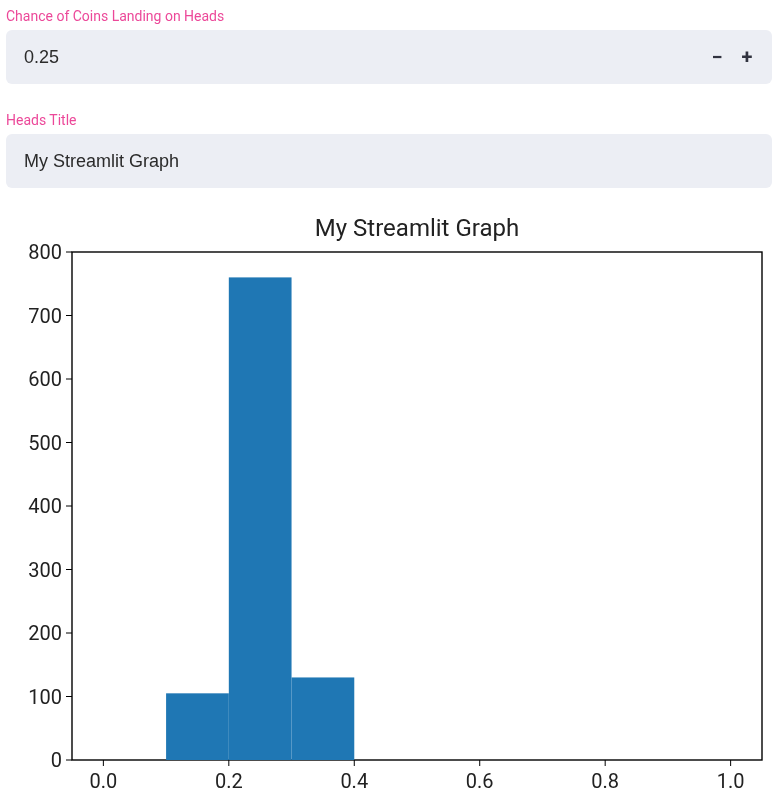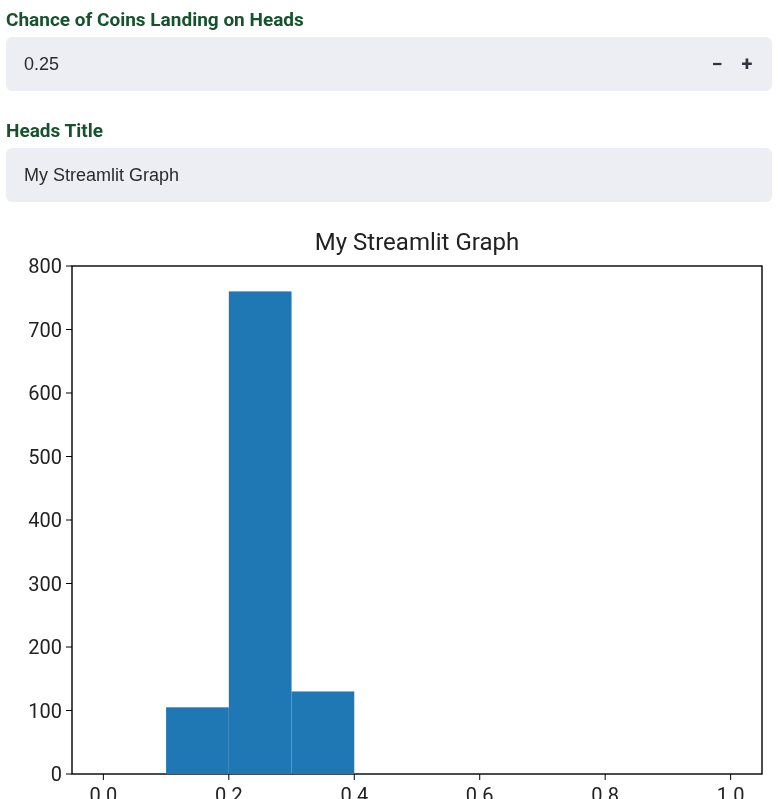--- a/index.html
+++ b/index.html
@@ -3,24 +3,24 @@
 <meta charset="utf-8">
 <style>
   * { box-sizing: border-box; margin: 0; padding: 0; }
   body {
     font-family: -apple-system, BlinkMacSystemFont, "Segoe UI", Roboto, sans-serif;
     background: #fff;
     width: 778px;
     padding: 0 2px;
   }
   .field-label {
-    font-size: 19px;
-    color: #14532d;
+    font-size: 14px;
+    color: #ec4899;
     margin: 8px 0 6px 4px;
-    font-weight: 700;
+    font-weight: 400;
   }
   .input-row {
     background: #eceef4;
     border-radius: 6px;
     display: flex;
     align-items: center;
     padding: 17px 10px;
     height: 54px;
     margin: 0 4px;
   }

